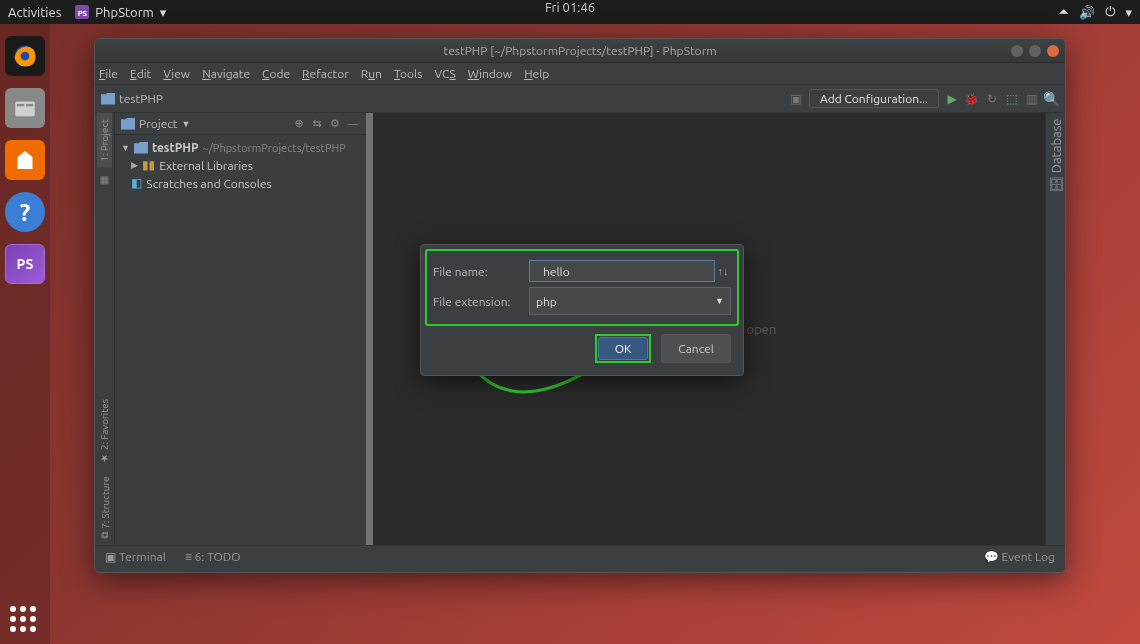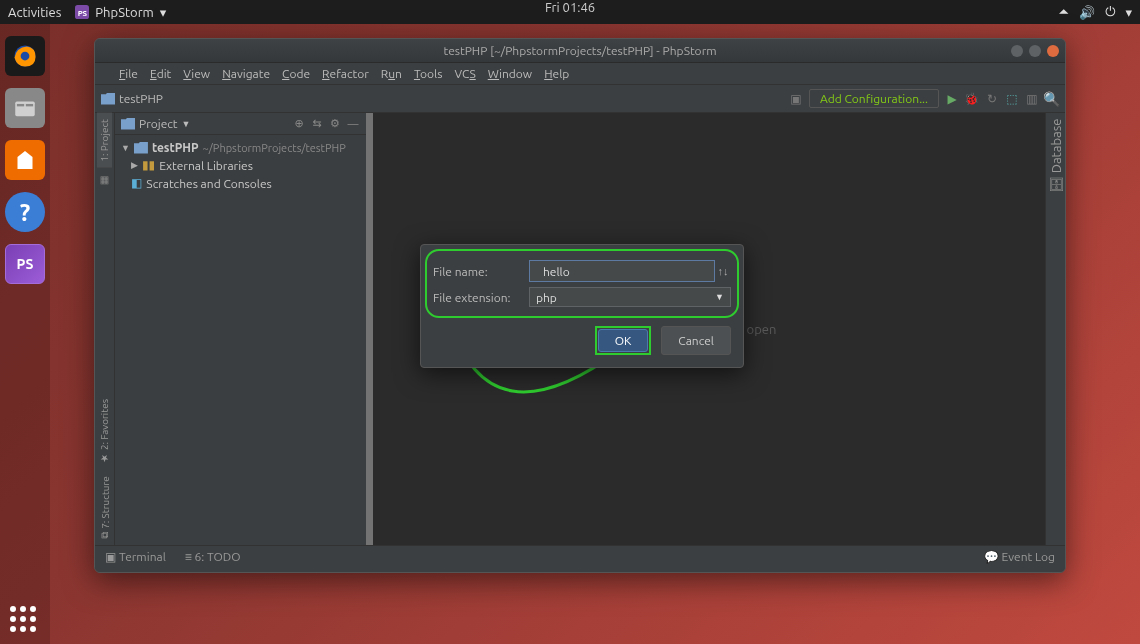--- a/index.html
+++ b/index.html
@@ -17,27 +17,27 @@
 .dock-help{background:#3b7ed6;color:#fff;border-radius:50%}
 .dock-ps{background:linear-gradient(135deg,#7b3fb5,#9c5dd6);color:#fff;font-weight:bold;border:1px solid #a46cd8}
 .appsgrid{position:absolute;bottom:12px;left:10px;display:grid;grid-template-columns:repeat(3,6px);grid-gap:4px}
 .appsgrid span{width:6px;height:6px;background:#fff;border-radius:50%}
 .window{position:absolute;left:94px;top:38px;width:972px;height:535px;background:#3c3f41;border:1px solid #555;border-radius:6px;box-shadow:0 8px 30px rgba(0,0,0,0.5);overflow:hidden}
 .titlebar{height:24px;background:linear-gradient(#3f4244,#35383a);display:flex;align-items:center;color:#aaa;font-size:12px;position:relative;border-bottom:1px solid #2b2b2b}
 .win-title{margin:0 auto}
 .win-ctrls{position:absolute;right:6px;display:flex;gap:6px}
 .win-ctrl{width:12px;height:12px;background:#5f6265;border-radius:50%}
 .win-ctrl.close{background:#dd6b3f}
-.menubar{height:22px;background:#3c3f41;display:flex;align-items:center;padding:0 24px;gap:12px;color:#bbb;font-size:12px;border-bottom:1px solid #323232}
+.menubar{height:22px;background:#3c3f41;display:flex;align-items:center;padding:0 4px;gap:12px;color:#bbb;font-size:12px;border-bottom:1px solid #323232}
 .menubar span u{text-decoration:underline}
 .toolbar{height:28px;background:#3c3f41;display:flex;align-items:center;padding:0 6px;border-bottom:1px solid #323232}
 .breadcrumb{display:flex;align-items:center;gap:4px;color:#bbb;font-size:12px}
 .folder-icon{width:14px;height:12px;background:#78a0cb;display:inline-block;clip-path:polygon(0 15%,35% 15%,45% 0,100% 0,100% 100%,0 100%)}
 .tool-right{margin-left:auto;display:flex;align-items:center;gap:6px}
-.addconf{border:1px solid #555;background:#3c3f41;color:#84cc16;padding:2px 10px;font-size:12px;border-radius:2px}
+.addconf{border:1px solid #555;background:#3c3f41;color:#e5e5e5;padding:2px 10px;font-size:12px;border-radius:2px}
 .tico{width:14px;height:14px;color:#777;display:flex;align-items:center;justify-content:center;font-size:12px}
 .body{display:flex;height:432px}
 .left-gutter{width:20px;background:#3c3f41;border-right:1px solid #323232;display:flex;flex-direction:column;align-items:center;color:#999;font-size:10px}
 .gutter-tab{writing-mode:vertical-rl;transform:rotate(180deg);padding:6px 2px;color:#999;display:flex;align-items:center;gap:3px}
 .gutter-tab.active{background:#4b4e50}
 .gutter-spacer{flex:1}
 .project-panel{width:258px;background:#3b3e40;border-right:7px solid #737373;display:flex;flex-direction:column}
 .proj-head{height:22px;background:#3c3f41;display:flex;align-items:center;padding:0 6px;gap:4px;border-bottom:1px solid #323232;color:#bbb;font-size:12px}
 .proj-head .spacer{flex:1}
 .proj-head-ico{width:14px;height:14px;color:#888;font-size:11px;display:flex;align-items:center;justify-content:center}
@@ -53,27 +53,27 @@
 .right-gutter{width:20px;background:#3c3f41;border-left:1px solid #323232}
 .right-gutter .gutter-tab{color:#999}
 .statusbar{height:22px;background:#3c3f41;border-top:1px solid #323232;display:flex;align-items:center;padding:0 10px;color:#999;font-size:12px;gap:19px}
 .statusbar .spacer{flex:1}
 .posbar{height:22px;background:#3c3f41;display:flex;align-items:center;justify-content:flex-end;padding:0 10px;color:#999;font-size:12px;gap:10px}
 
 .dialog{position:absolute;left:420px;top:244px;width:324px;background:#3c3f41;border:1px solid #555;border-radius:4px;box-shadow:0 6px 24px rgba(0,0,0,0.6);z-index:10}
 .dlg-title{height:22px;background:linear-gradient(#4a4d4f,#3d4042);display:flex;align-items:center;justify-content:center;color:#ccc;font-size:12px;position:relative;border-bottom:1px solid #2b2b2b;border-radius:4px 4px 0 0}
 .dlg-close{position:absolute;right:6px;width:12px;height:12px;background:#dd6b3f;border-radius:50%}
 .dlg-body{padding:4px}
-.highlight{border:2px solid #2fcc2f;border-radius:14px;padding:4px 6px}
+.highlight{border:2px solid #2fcc2f;border-radius:3px;padding:4px 6px}
 .dlg-row{display:flex;align-items:center;margin:5px 0;gap:6px}
 .dlg-label{width:90px;color:#bbb;font-size:12px}
 .dlg-input-wrap{flex:1;display:flex;align-items:center}
 .dlg-input{flex:1;height:22px;background:#45494a;border:1px solid #5c7aa2;color:#ddd;padding:0 13px;font-size:12px;outline:none}
 .updown{width:16px;color:#aaa;font-size:11px;text-align:center}
-.dlg-select{flex:1;height:20px;background:#45494a;border:1px solid #5f6365;color:#ddd;padding:0 6px;font-size:12px;display:flex;align-items:center;justify-content:space-between}
+.dlg-select{flex:1;height:28px;background:#45494a;border:1px solid #5f6365;color:#ddd;padding:0 6px;font-size:12px;display:flex;align-items:center;justify-content:space-between}
 .dlg-buttons{display:flex;justify-content:flex-end;gap:10px;padding:8px}
 .btn{padding:4px 16px;font-size:12px;border-radius:3px;border:1px solid #555;background:#4c5052;color:#ccc}
 .btn-ok{background:#365880;border:1px solid #4a7bb0;color:#fff}
 .ok-highlight{border:2px solid #2fcc2f;border-radius:0;padding:1px}
 .annot-arrow{position:absolute;left:430px;top:316px;width:220px;height:140px;z-index:9;pointer-events:none}
 </style>
 </head>
 <body>
 
 <div class="topbar">

